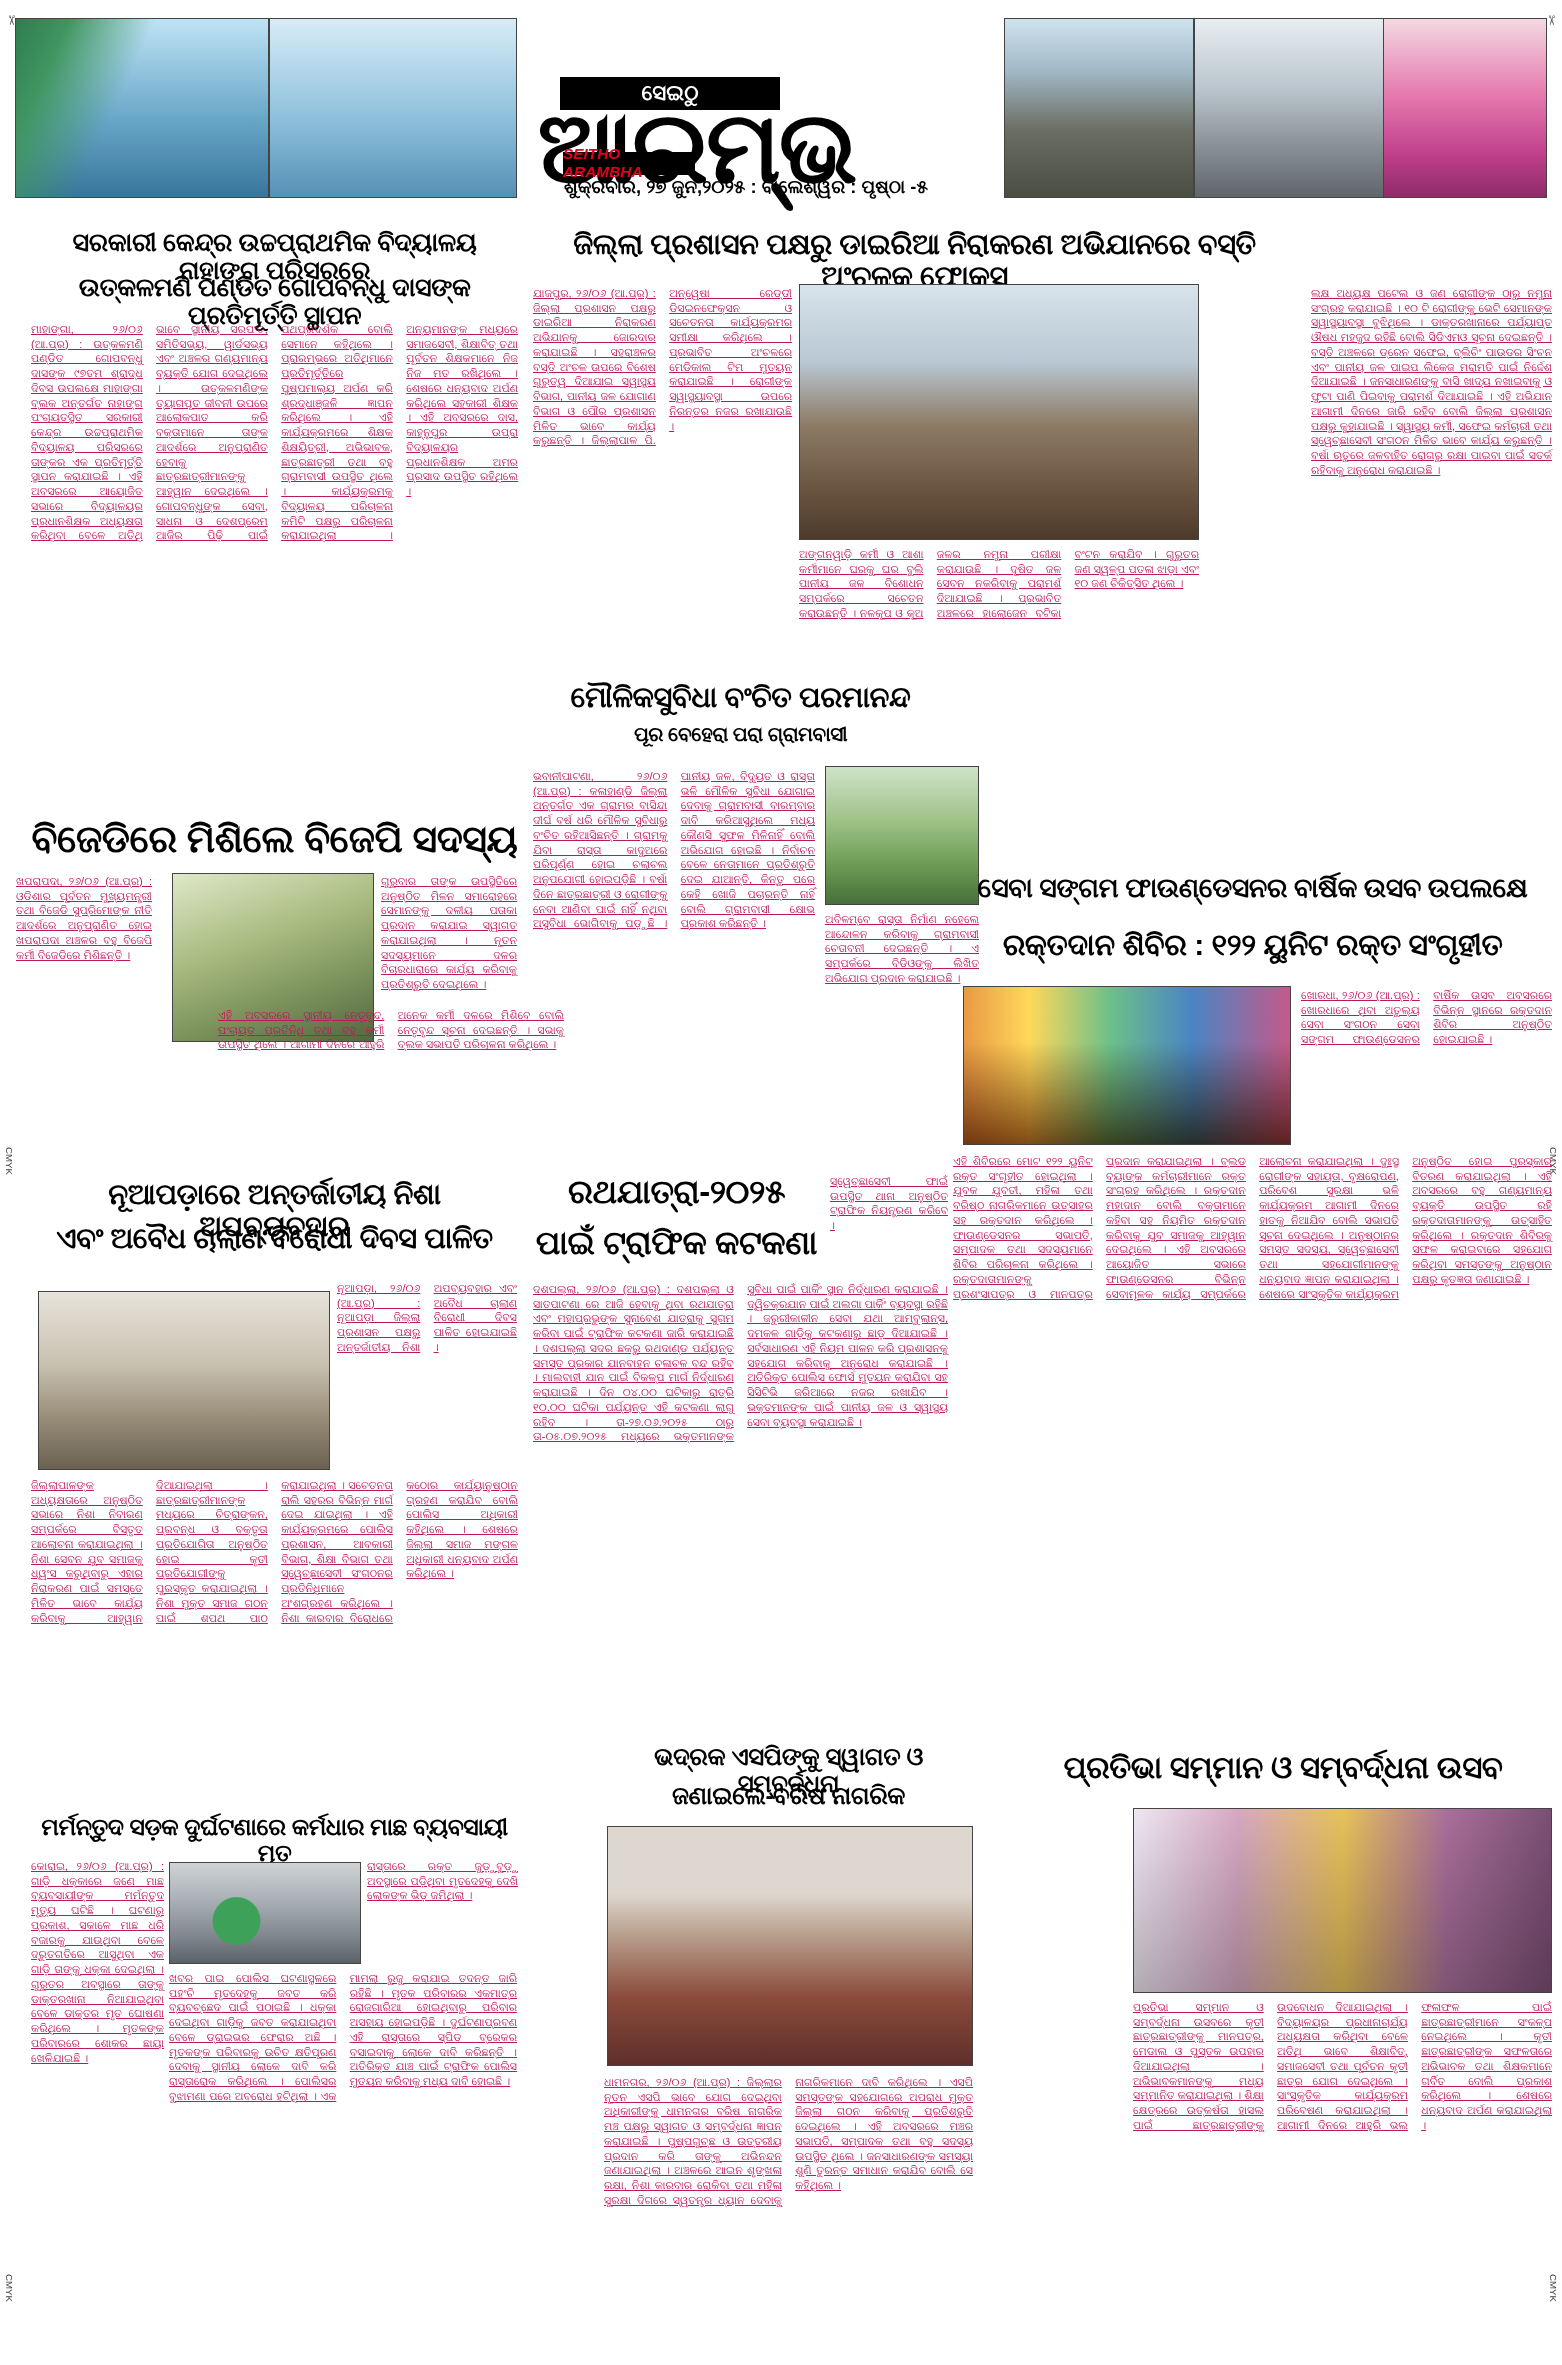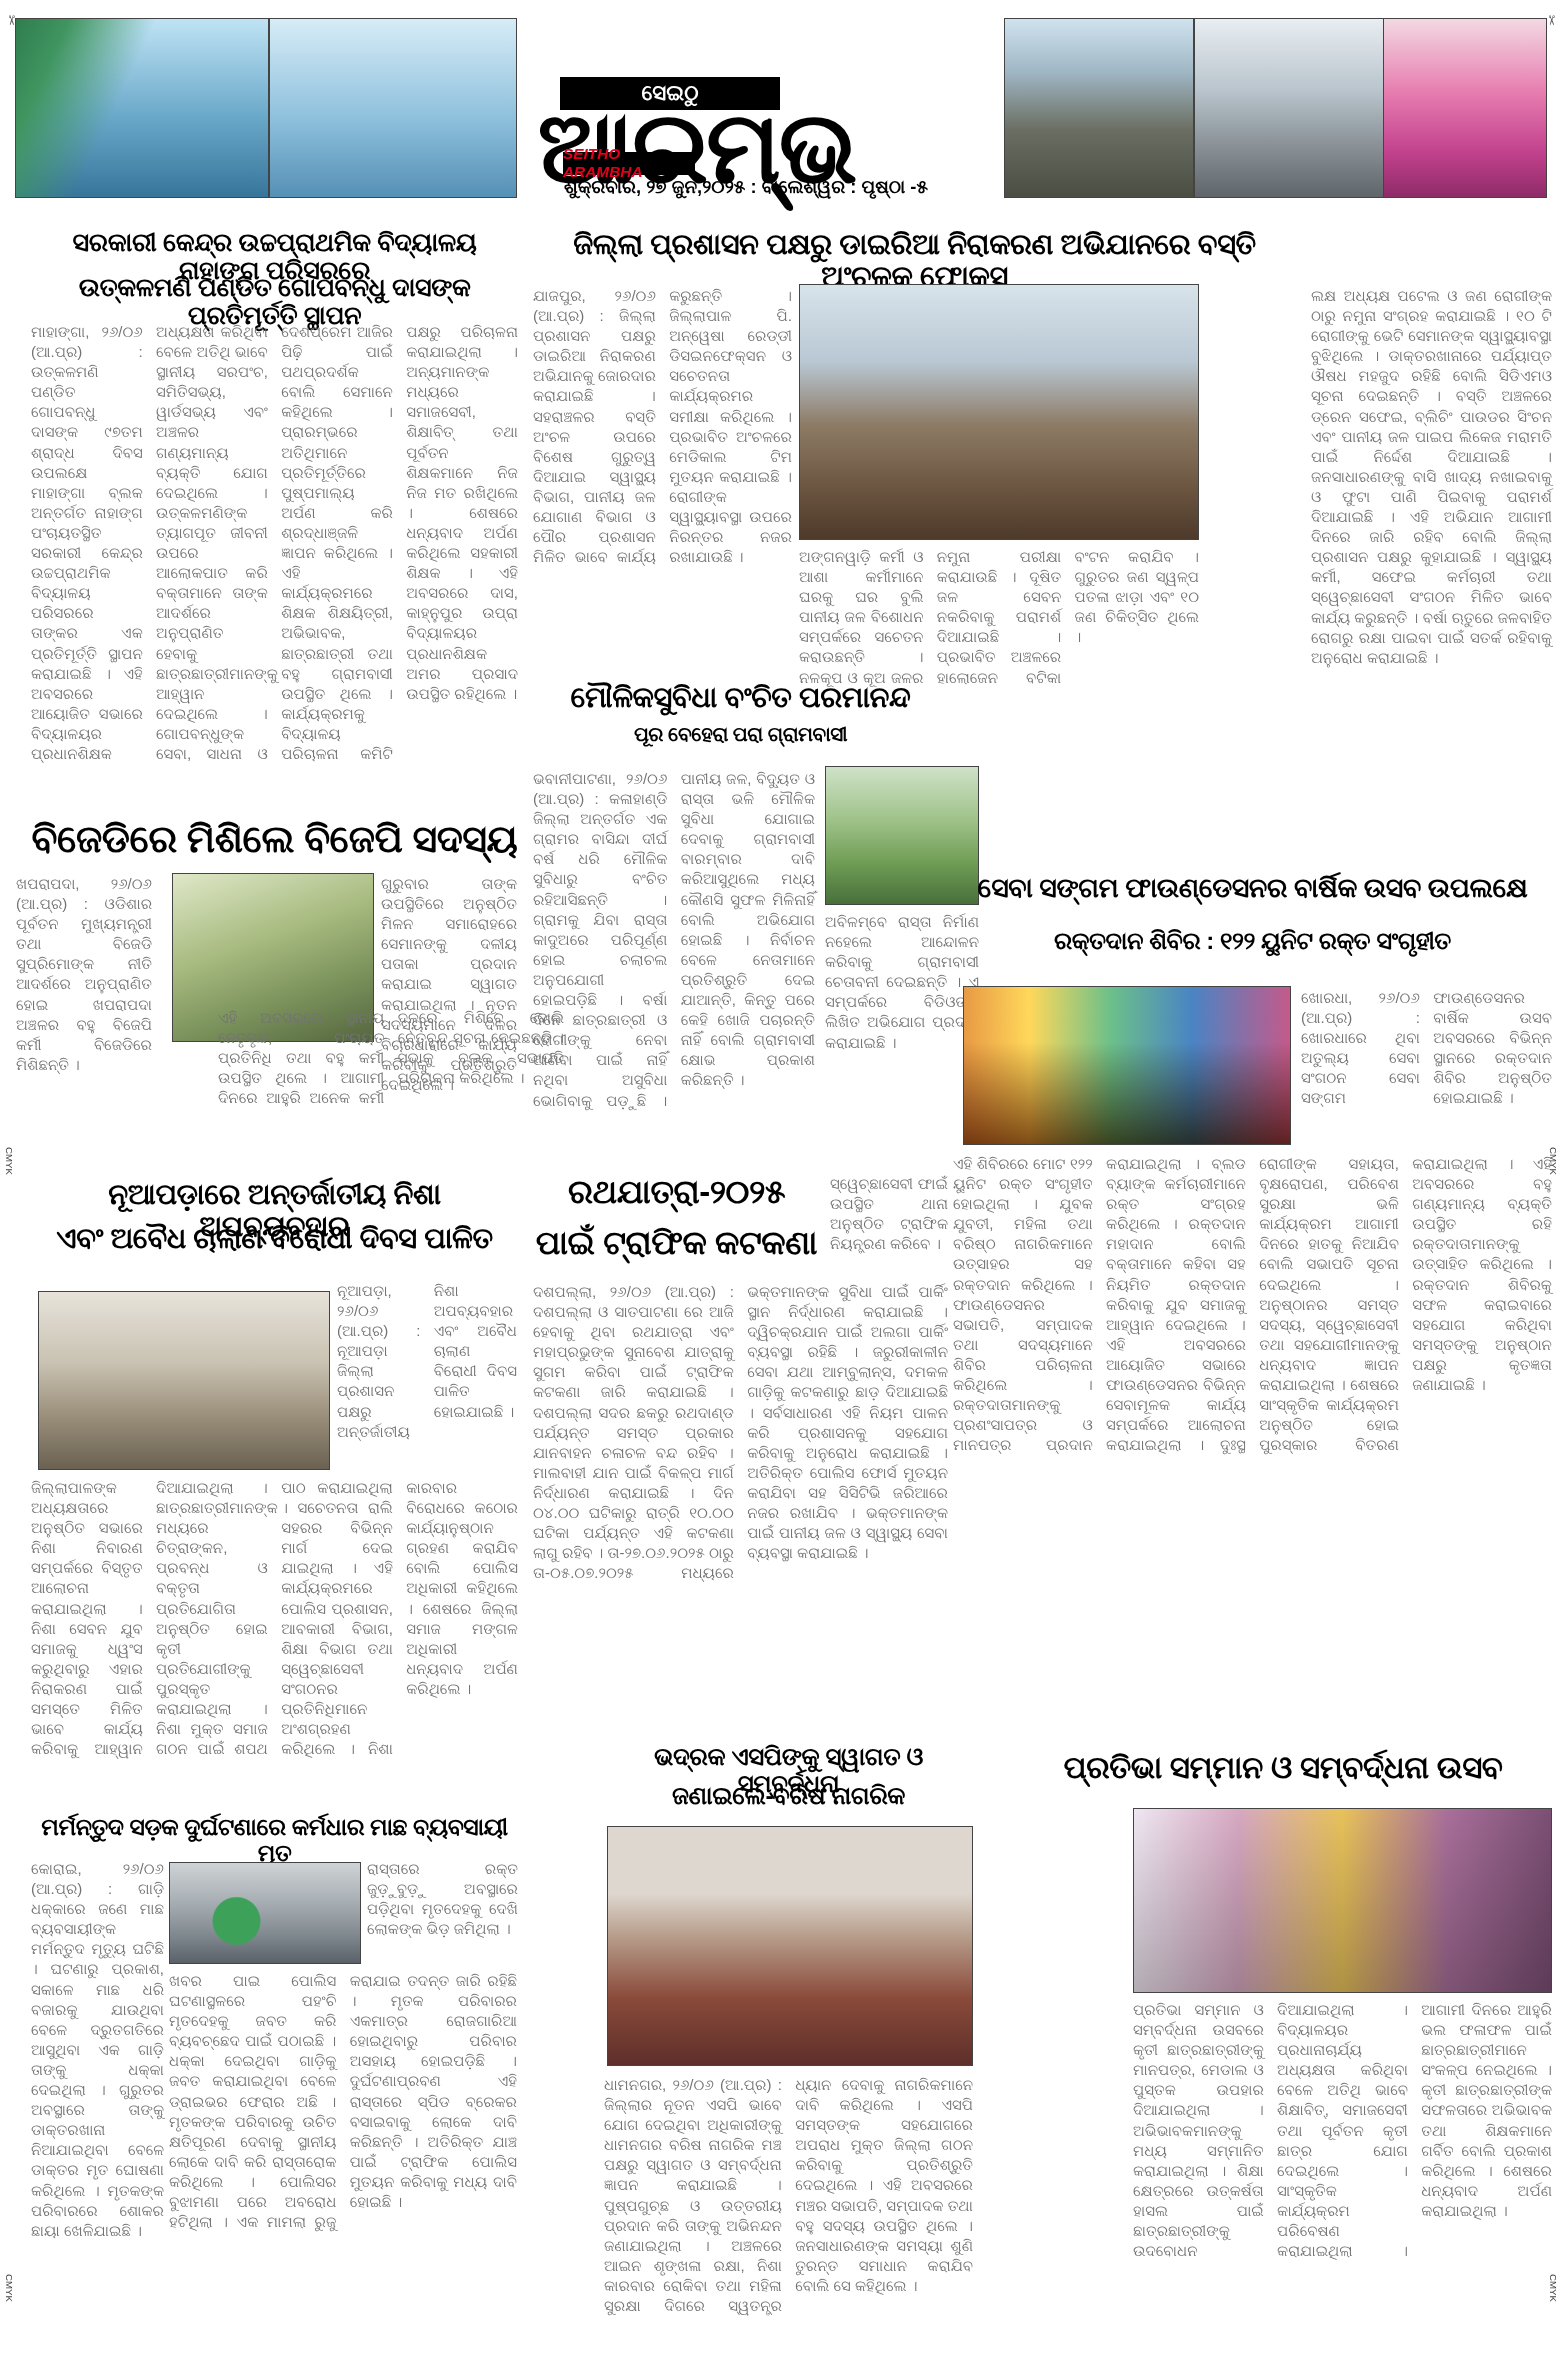--- a/index.html
+++ b/index.html
@@ -1,20 +1,20 @@
 <!DOCTYPE html>
 <html style="font-size:8.2px"><head>
 <meta charset="utf-8">
 <style>
   html,body{margin:0;padding:0;background:#e8e8e4;}
   .page{position:relative;width:1563px;height:2366px;background:#ffffff;
         font-family:"Liberation Sans","DejaVu Sans",sans-serif;color:#000;overflow:hidden;}
   .abs{position:absolute;}
   .headline{font-weight:700;text-align:center;line-height:1.1;letter-spacing:-0.5px;color:#000;}
-  .body-text{text-align:justify;font-size:15px;line-height:1.34;color:#737373;}
+  .body-text{text-align:justify;font-size:11px;line-height:1.34;color:#be185d;text-decoration:underline;}
   .cols-2{column-count:2;column-gap:13.3px;}
   .cols-3{column-count:3;column-gap:13.3px;}
   .cols-4{column-count:4;column-gap:13.3px;}
   .photo{border:0.5px solid #444;box-sizing:border-box;}
   .mast-bar{background:#000;color:#fff;display:flex;align-items:center;justify-content:center;
             font-weight:700;}
   .mast-title{font-weight:700;text-align:center;line-height:0.95;letter-spacing:-2px;}
   .badge{display:flex;align-items:center;justify-content:center;font-weight:700;font-style:italic;}
   .dateline{font-weight:700;text-align:center;}
   .edgemark{color:#444;font-size:9.7px;line-height:1.15;text-align:center;}
@@ -56,21 +56,21 @@
   <div class="abs body-text cols-3" style="left:799px;top:547px;width:400px;height:286px;">ଅଙ୍ଗନୱାଡ଼ି କର୍ମୀ ଓ ଆଶା କର୍ମୀମାନେ ଘରକୁ ଘର ବୁଲି ପାନୀୟ ଜଳ ବିଶୋଧନ ସମ୍ପର୍କରେ ସଚେତନ କରାଉଛନ୍ତି । ନଳକୂପ ଓ କୂଅ ଜଳର ନମୁନା ପରୀକ୍ଷା କରାଯାଉଛି । ଦୂଷିତ ଜଳ ସେବନ ନକରିବାକୁ ପରାମର୍ଶ ଦିଆଯାଇଛି । ପ୍ରଭାବିତ ଅଞ୍ଚଳରେ ହାଲୋଜେନ ବଟିକା ବଂଟନ କରାଯିବ । ଗୁରୁତର ଜଣ ସ୍ୱଳ୍ପ ପତଳା ଝାଡ଼ା ଏବଂ ୧୦ ଜଣ ଚିକିତ୍ସିତ ଥିଲେ ।</div>
   <div class="abs body-text" style="left:1311px;top:286px;width:241px;height:553px;">ଲକ୍ଷ ଅଧ୍ୟକ୍ଷ ପଟେଲ ଓ ଜଣ ରୋଗୀଙ୍କ ଠାରୁ ନମୁନା ସଂଗ୍ରହ କରାଯାଇଛି । ୧୦ ଟି ରୋଗୀଙ୍କୁ ଭେଟି ସେମାନଙ୍କ ସ୍ୱାସ୍ଥ୍ୟାବସ୍ଥା ବୁଝିଥିଲେ । ଡାକ୍ତରଖାନାରେ ପର୍ଯ୍ୟାପ୍ତ ଔଷଧ ମହଜୁଦ ରହିଛି ବୋଲି ସିଡିଏମଓ ସୂଚନା ଦେଇଛନ୍ତି । ବସ୍ତି ଅଞ୍ଚଳରେ ଡ୍ରେନ ସଫେଇ, ବ୍ଲିଚିଂ ପାଉଡର ସିଂଚନ ଏବଂ ପାନୀୟ ଜଳ ପାଇପ ଲିକେଜ ମରାମତି ପାଇଁ ନିର୍ଦ୍ଦେଶ ଦିଆଯାଇଛି । ଜନସାଧାରଣଙ୍କୁ ବାସି ଖାଦ୍ୟ ନଖାଇବାକୁ ଓ ଫୁଟା ପାଣି ପିଇବାକୁ ପରାମର୍ଶ ଦିଆଯାଇଛି । ଏହି ଅଭିଯାନ ଆଗାମୀ ଦିନରେ ଜାରି ରହିବ ବୋଲି ଜିଲ୍ଲା ପ୍ରଶାସନ ପକ୍ଷରୁ କୁହାଯାଇଛି । ସ୍ୱାସ୍ଥ୍ୟ କର୍ମୀ, ସଫେଇ କର୍ମଚାରୀ ତଥା ସ୍ୱେଚ୍ଛାସେବୀ ସଂଗଠନ ମିଳିତ ଭାବେ କାର୍ଯ୍ୟ କରୁଛନ୍ତି । ବର୍ଷା ଋତୁରେ ଜଳବାହିତ ରୋଗରୁ ରକ୍ଷା ପାଇବା ପାଇଁ ସତର୍କ ରହିବାକୁ ଅନୁରୋଧ କରାଯାଇଛି ।</div>
 
   <div class="abs headline" style="left:533px;top:682px;width:415px;font-size:29px;">ମୌଳିକସୁବିଧା ବଂଚିତ ପରମାନନ୍ଦ</div>
   <div class="abs headline" style="left:533px;top:723px;width:415px;font-size:20px;">ପୂର ବେହେରା ପରା ଗ୍ରାମବାସୀ</div>
   <div class="abs body-text cols-2" style="left:533px;top:769px;width:282px;height:388px;">ଭବାନୀପାଟଣା, ୨୬/୦୬ (ଆ.ପ୍ର) : କଳାହାଣ୍ଡି ଜିଲ୍ଲା ଅନ୍ତର୍ଗତ ଏକ ଗ୍ରାମର ବାସିନ୍ଦା ଦୀର୍ଘ ବର୍ଷ ଧରି ମୌଳିକ ସୁବିଧାରୁ ବଂଚିତ ରହିଆସିଛନ୍ତି । ଗ୍ରାମକୁ ଯିବା ରାସ୍ତା କାଦୁଅରେ ପରିପୂର୍ଣ୍ଣ ହୋଇ ଚଲାଚଲ ଅନୁପଯୋଗୀ ହୋଇପଡ଼ିଛି । ବର୍ଷା ଦିନେ ଛାତ୍ରଛାତ୍ରୀ ଓ ରୋଗୀଙ୍କୁ ନେବା ଆଣିବା ପାଇଁ ନାହିଁ ନଥିବା ଅସୁବିଧା ଭୋଗିବାକୁ ପଡ଼ୁଛି । ପାନୀୟ ଜଳ, ବିଦ୍ୟୁତ ଓ ରାସ୍ତା ଭଳି ମୌଳିକ ସୁବିଧା ଯୋଗାଇ ଦେବାକୁ ଗ୍ରାମବାସୀ ବାରମ୍ବାର ଦାବି କରିଆସୁଥିଲେ ମଧ୍ୟ କୌଣସି ସୁଫଳ ମିଳିନାହିଁ ବୋଲି ଅଭିଯୋଗ ହୋଇଛି । ନିର୍ବାଚନ ବେଳେ ନେତାମାନେ ପ୍ରତିଶ୍ରୁତି ଦେଇ ଯାଆନ୍ତି, କିନ୍ତୁ ପରେ କେହି ଖୋଜି ପଚାରନ୍ତି ନାହିଁ ବୋଲି ଗ୍ରାମବାସୀ କ୍ଷୋଭ ପ୍ରକାଶ କରିଛନ୍ତି ।</div>
   <div class="abs photo" style="left:825px;top:766px;width:154px;height:139px;background:linear-gradient(180deg,#cfe2c8 0%,#9dc187 40%,#6f9d55 70%,#47703a 100%);"></div>
   <div class="abs body-text" style="left:825px;top:912px;width:154px;height:246px;">ଅବିଳମ୍ବେ ରାସ୍ତା ନିର୍ମାଣ ନହେଲେ ଆନ୍ଦୋଳନ କରିବାକୁ ଗ୍ରାମବାସୀ ଚେତାବନୀ ଦେଇଛନ୍ତି । ଏ ସମ୍ପର୍କରେ ବିଡିଓଙ୍କୁ ଲିଖିତ ଅଭିଯୋଗ ପ୍ରଦାନ କରାଯାଇଛି ।</div>
 
   <div class="abs headline" style="left:953px;top:874px;width:599px;font-size:27px;">ସେବା ସଙ୍ଗମ ଫାଉଣ୍ଡେସନର ବାର୍ଷିକ ଉସବ ଉପଲକ୍ଷେ</div>
-  <div class="abs headline" style="left:953px;top:928px;width:599px;font-size:24px;">ରକ୍ତଦାନ ଶିବିର : ୧୨୨ ୟୁନିଟ ରକ୍ତ ସଂଗୃହୀତ</div>
+  <div class="abs headline" style="left:953px;top:928px;width:599px;font-size:30px;">ରକ୍ତଦାନ ଶିବିର : ୧୨୨ ୟୁନିଟ ରକ୍ତ ସଂଗୃହୀତ</div>
   <div class="abs photo" style="left:963px;top:986px;width:328px;height:159px;background:linear-gradient(90deg,#e89a44 0%,#ffd85a 20%,#6cc08a 45%,#4a84c4 70%,#c45a8a 100%),linear-gradient(180deg,rgba(255,255,255,.55) 0%,rgba(255,255,255,0) 35%,#7e5a3c 100%);background-blend-mode:multiply;"></div>
   <div class="abs body-text cols-2" style="left:1301px;top:988px;width:251px;height:158px;">ଖୋରଧା, ୨୬/୦୬ (ଆ.ପ୍ର) : ଖୋରଧାରେ ଥିବା ଅତୁଲ୍ୟ ସେବା ସଂଗଠନ ସେବା ସଙ୍ଗମ ଫାଉଣ୍ଡେସନର ବାର୍ଷିକ ଉସବ ଅବସରରେ ବିଭିନ୍ନ ସ୍ଥାନରେ ରକ୍ତଦାନ ଶିବିର ଅନୁଷ୍ଠିତ ହୋଇଯାଇଛି ।</div>
   <div class="abs body-text cols-4" style="left:953px;top:1154px;width:599px;height:581px;">ଏହି ଶିବିରରେ ମୋଟ ୧୨୨ ୟୁନିଟ ରକ୍ତ ସଂଗୃହୀତ ହୋଇଥିଲା । ଯୁବକ ଯୁବତୀ, ମହିଳା ତଥା ବରିଷ୍ଠ ନାଗରିକମାନେ ଉତ୍ସାହର ସହ ରକ୍ତଦାନ କରିଥିଲେ । ଫାଉଣ୍ଡେସନର ସଭାପତି, ସମ୍ପାଦକ ତଥା ସଦସ୍ୟମାନେ ଶିବିର ପରିଚାଳନା କରିଥିଲେ । ରକ୍ତଦାତାମାନଙ୍କୁ ପ୍ରଶଂସାପତ୍ର ଓ ମାନପତ୍ର ପ୍ରଦାନ କରାଯାଇଥିଲା । ବ୍ଲଡ ବ୍ୟାଙ୍କ କର୍ମଚାରୀମାନେ ରକ୍ତ ସଂଗ୍ରହ କରିଥିଲେ । ରକ୍ତଦାନ ମହାଦାନ ବୋଲି ବକ୍ତାମାନେ କହିବା ସହ ନିୟମିତ ରକ୍ତଦାନ କରିବାକୁ ଯୁବ ସମାଜକୁ ଆହ୍ୱାନ ଦେଇଥିଲେ । ଏହି ଅବସରରେ ଆୟୋଜିତ ସଭାରେ ଫାଉଣ୍ଡେସନର ବିଭିନ୍ନ ସେବାମୂଳକ କାର୍ଯ୍ୟ ସମ୍ପର୍କରେ ଆଲୋଚନା କରାଯାଇଥିଲା । ଦୁଃସ୍ଥ ରୋଗୀଙ୍କ ସହାୟତା, ବୃକ୍ଷରୋପଣ, ପରିବେଶ ସୁରକ୍ଷା ଭଳି କାର୍ଯ୍ୟକ୍ରମ ଆଗାମୀ ଦିନରେ ହାତକୁ ନିଆଯିବ ବୋଲି ସଭାପତି ସୂଚନା ଦେଇଥିଲେ । ଅନୁଷ୍ଠାନର ସମସ୍ତ ସଦସ୍ୟ, ସ୍ୱେଚ୍ଛାସେବୀ ତଥା ସହଯୋଗୀମାନଙ୍କୁ ଧନ୍ୟବାଦ ଜ୍ଞାପନ କରାଯାଇଥିଲା । ଶେଷରେ ସାଂସ୍କୃତିକ କାର୍ଯ୍ୟକ୍ରମ ଅନୁଷ୍ଠିତ ହୋଇ ପୁରସ୍କାର ବିତରଣ କରାଯାଇଥିଲା । ଏହି ଅବସରରେ ବହୁ ଗଣ୍ୟମାନ୍ୟ ବ୍ୟକ୍ତି ଉପସ୍ଥିତ ରହି ରକ୍ତଦାତାମାନଙ୍କୁ ଉତ୍ସାହିତ କରିଥିଲେ । ରକ୍ତଦାନ ଶିବିରକୁ ସଫଳ କରାଇବାରେ ସହଯୋଗ କରିଥିବା ସମସ୍ତଙ୍କୁ ଅନୁଷ୍ଠାନ ପକ୍ଷରୁ କୃତଜ୍ଞତା ଜଣାଯାଇଛି ।</div>
 
   <div class="abs headline" style="left:31px;top:819px;width:487px;font-size:38px;">ବିଜେଡିରେ ମିଶିଲେ ବିଜେପି ସଦସ୍ୟ</div>
   <div class="abs body-text" style="left:16px;top:874px;width:136px;height:287px;">ଖପରାପଦା, ୨୬/୦୬ (ଆ.ପ୍ର) : ଓଡିଶାର ପୂର୍ବତନ ମୁଖ୍ୟମନ୍ତ୍ରୀ ତଥା ବିଜେଡି ସୁପ୍ରିମୋଙ୍କ ନୀତି ଆଦର୍ଶରେ ଅନୁପ୍ରାଣିତ ହୋଇ ଖପରାପଦା ଅଞ୍ଚଳର ବହୁ ବିଜେପି କର୍ମୀ ବିଜେଡିରେ ମିଶିଛନ୍ତି ।</div>
   <div class="abs photo" style="left:172px;top:873px;width:202px;height:169px;background:linear-gradient(160deg,#dfe8c8 0%,#a8bb80 40%,#7b925c 70%,#54663e 100%);"></div>
   <div class="abs body-text" style="left:381px;top:874px;width:136px;height:287px;">ଗୁରୁବାର ତାଙ୍କ ଉପସ୍ଥିତିରେ ଅନୁଷ୍ଠିତ ମିଳନ ସମାରୋହରେ ସେମାନଙ୍କୁ ଦଳୀୟ ପତାକା ପ୍ରଦାନ କରାଯାଇ ସ୍ୱାଗତ କରାଯାଇଥିଲା । ନୂତନ ସଦସ୍ୟମାନେ ଦଳର ବିଚାରଧାରାରେ କାର୍ଯ୍ୟ କରିବାକୁ ପ୍ରତିଶ୍ରୁତି ଦେଇଥିଲେ ।</div>
   <div class="abs body-text cols-2" style="left:172px;top:1008px;width:346px;height:114px;margin-left:46px;">ଏହି ଅବସରରେ ସ୍ଥାନୀୟ ନେତୃବୃନ୍ଦ, ପଂଚାୟତ ପ୍ରତିନିଧି ତଥା ବହୁ କର୍ମୀ ଉପସ୍ଥିତ ଥିଲେ । ଆଗାମୀ ଦିନରେ ଆହୁରି ଅନେକ କର୍ମୀ ଦଳରେ ମିଶିବେ ବୋଲି ନେତୃବୃନ୍ଦ ସୂଚନା ଦେଇଛନ୍ତି । ସଭାକୁ ବ୍ଲକ ସଭାପତି ପରିଚାଳନା କରିଥିଲେ ।</div>
 

